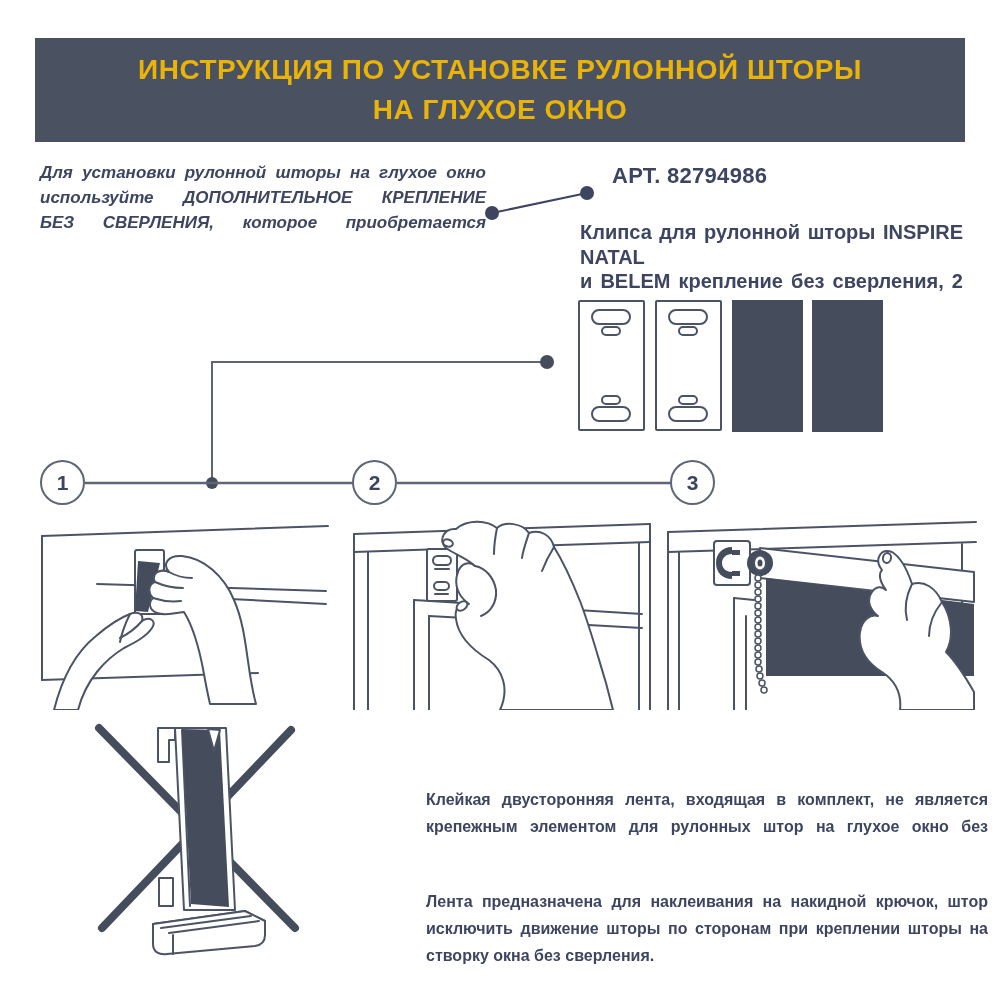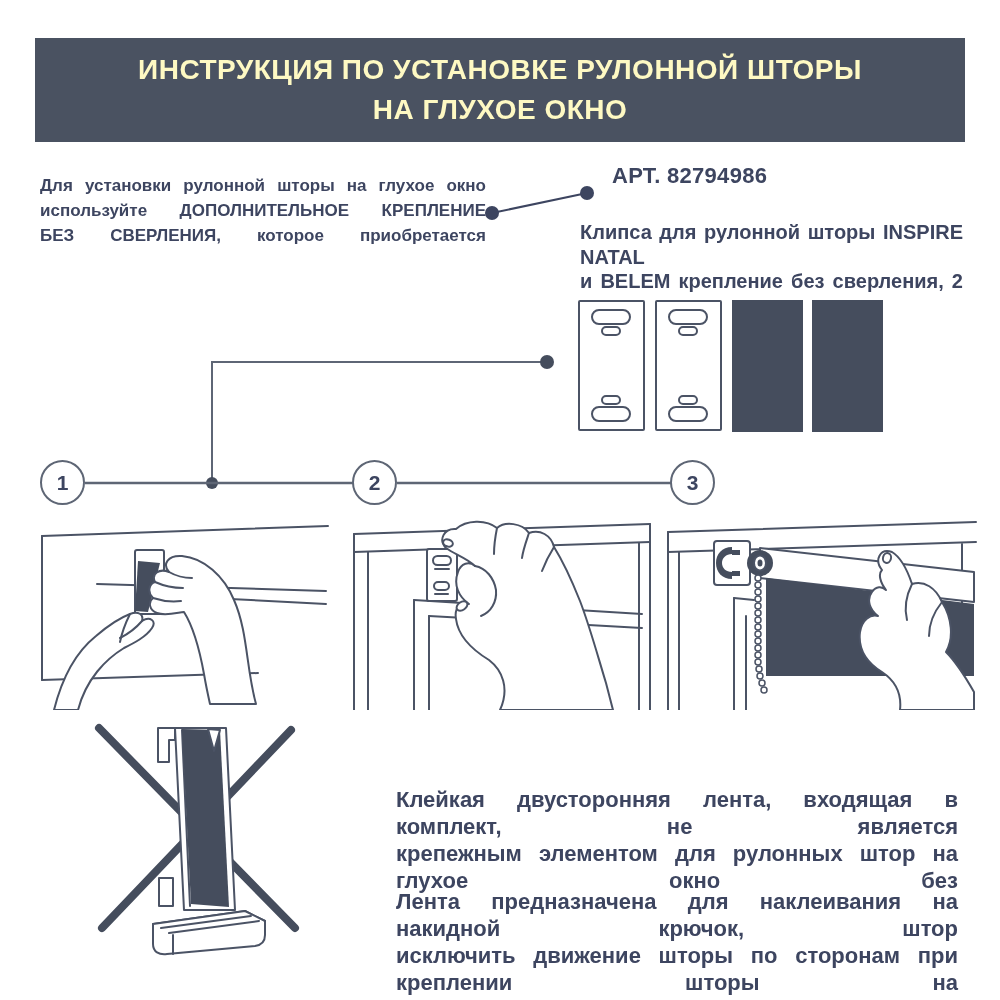--- a/index.html
+++ b/index.html
@@ -1,29 +1,29 @@
 <!DOCTYPE html>
 <html><head>
 <meta charset="utf-8">
 <style>
   html,body{margin:0;padding:0;background:#ffffff;}
   .canvas{position:relative;width:1000px;height:1000px;background:#fff;overflow:hidden;
           font-family:"Liberation Sans",sans-serif;font-weight:700;color:#3d4560;}
   .abs{position:absolute;}
   
-  .banner{left:35px;top:38px;width:930px;height:104px;background:#4a5261;color:#fef9c3;
+  .banner{left:35px;top:38px;width:930px;height:104px;background:#4a5261;color:#eab308;
           display:flex;flex-direction:column;justify-content:center;align-items:center;
           text-align:center;font-size:28px;line-height:40px;letter-spacing:.5px;}
   
-  .intro{left:40px;top:173px;width:446px;font-size:17px;line-height:25px;}
+  .intro{left:40px;top:160px;width:446px;font-size:17px;line-height:25px;font-style:italic;}
   .jline{text-align:justify;text-align-last:justify;white-space:normal;}
   .jl-left{text-align:left;text-align-last:left;}
   .art{left:612px;top:163px;font-size:22px;letter-spacing:.3px;}
   .desc{left:580px;top:220px;width:383px;font-size:20px;line-height:24.5px;}
-  .note{left:396px;width:562px;font-size:22px;line-height:27px;}
+  .note{left:426px;width:562px;font-size:16px;line-height:27px;}
   .note1{top:786px;}
   .note2{top:888px;}
   
   .clip-outline{width:63px;height:127px;border:2px solid #4b5365;border-radius:2px;background:#fff;}
   .clip-solid{width:71px;height:132px;background:#454d5d;}
   .pill{position:absolute;border:2px solid #4b5365;background:#fff;}
   .pill-a{left:11px;top:7px;width:36px;height:12px;border-radius:8px;}
   .pill-b{left:21px;top:24px;width:16px;height:6px;border-radius:5px;}
   .pill-c{left:21px;bottom:24px;width:16px;height:6px;border-radius:5px;}
   .pill-d{left:11px;bottom:7px;width:36px;height:12px;border-radius:8px;}

